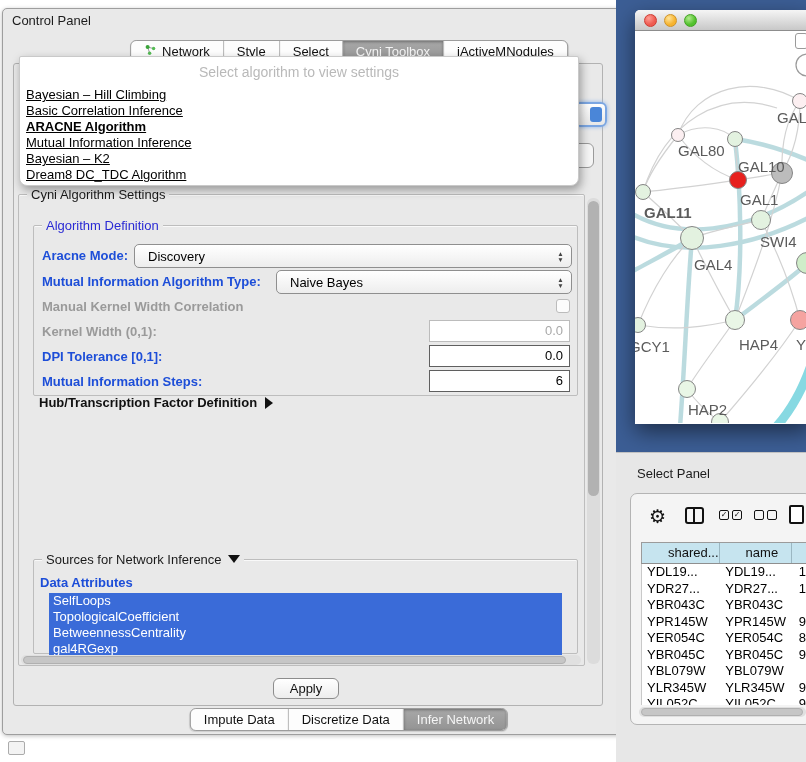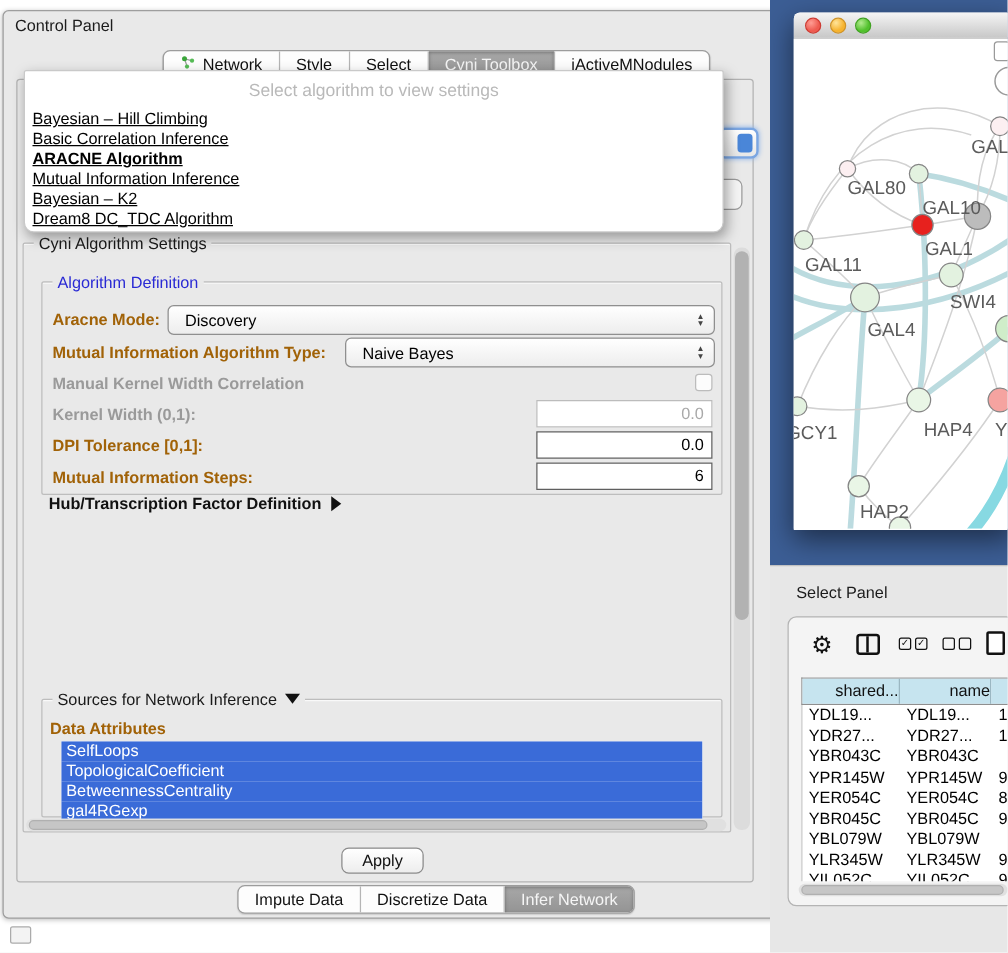--- a/index.html
+++ b/index.html
@@ -53,21 +53,21 @@
   .groupbox { position:absolute; border:1px solid #bdbdbd; border-radius:2px;
     box-shadow:inset 0 1px 0 rgba(255,255,255,.7); }
   .groupbox > .gb-title { position:absolute; top:-8px; left:8px; background:#e9e9e9;
     padding:0 4px; font-size:13px; white-space:nowrap; }
   .gb-black { color:#1a1a1a; }
   .gb-blue { color:var(--label-blue); }
   .gb-green { color:var(--label-green); }
 
   .settings-group { left:4px; top:130px; width:567px; height:472px; }
 
-  .row-label { position:absolute; font-size:13px; font-weight:700; color:#a16207; white-space:nowrap; }
+  .row-label { position:absolute; font-size:13px; font-weight:700; color:#1d4ed8; white-space:nowrap; }
   .row-label.dis { color:#9a9a9a; }
 
   .combo { position:absolute; height:24px; border:1px solid #8f8f8f; border-radius:5px;
     background:linear-gradient(#ffffff,#ededed); font-size:13px; color:#000;
     display:flex; align-items:center; padding-left:13px; cursor:pointer; }
   .combo .stepper { position:absolute; right:4px; top:3px; width:13px; height:17px;
     display:flex; flex-direction:column; align-items:center; justify-content:center;
     color:#444; font-size:6.5px; line-height:6px; }
 
   .field { position:absolute; height:22px; border:1px solid #5f5f5f; background:#fff;
@@ -135,21 +135,21 @@
     border:2px solid #111; border-radius:3px; cursor:pointer; }
   .cols-icon::after { content:""; position:absolute; left:6px; top:0; width:2px; height:13px; background:#111; }
   .cb-pair { position:absolute; top:6px; display:flex; gap:3px; cursor:pointer; }
   .cb-pair .cb { width:10px; height:10px; border:1.5px solid #111; border-radius:2px;
     font-size:8px; font-weight:700; line-height:8px; text-align:center; color:#111; }
   .doc-icon { position:absolute; left:158px; top:1px; width:15px; height:19px;
     border:2px solid #111; border-radius:2px; background:#fff; cursor:pointer; }
   .tbl { position:absolute; left:10px; top:48px; right:-30px; }
   .tbl-head { display:flex; height:22px; border:1px solid #9b9b9b; border-bottom:1px solid #8f8f8f; }
   .tbl-head .th { background:var(--header-blue); border-right:1px solid #9bb7c2;
-    font-size:13px; color:#111; text-align:right; line-height:20px; }
+    font-size:13px; color:#111; text-align:left; line-height:20px;padding-left:26px; }
   .tbl-body { height:141px; overflow:hidden; background:#fff; border-left:1px solid #c9c9c9; }
   .tbl-row { display:flex; height:16.5px; }
   .tbl-row .td { font-size:13px; color:#000; padding-left:5px; line-height:16px;
     white-space:nowrap; overflow:hidden; }
   .tp-hscroll { position:absolute; left:8px; top:213px; width:167px; }
 </style>
 </head>
 <body>
 
 <div class="control-panel">
@@ -333,21 +333,21 @@
           <div class="node" style="left: 161px; top: 221px; width: 22px; height: 22px; background: rgb(207, 237, 201);"></div>
           <div class="node" style="left: -5px; top: 286px; width: 16px; height: 16px; background: rgb(227, 242, 224);"></div>
           <div class="node" style="left: 90px; top: 279px; width: 20px; height: 20px; background: rgb(233, 246, 230);"></div>
           <div class="node" style="left: 155px; top: 279px; width: 20px; height: 20px; background: rgb(245, 163, 160);"></div>
           <div class="node" style="left: 43px; top: 349px; width: 18px; height: 18px; background: rgb(233, 246, 230);"></div>
           <div class="node" style="left: 76px; top: 382px; width: 18px; height: 18px; background: rgb(233, 246, 230);"></div>
           <div class="node" style="left: 157px; top: 62px; width: 16px; height: 16px; background: rgb(252, 239, 241);"></div>
           <div class="node-label" style="left: 43px; top: 111px;">GAL80</div>
           <div class="node-label" style="left: 103px; top: 127px;">GAL10</div>
           <div class="node-label" style="left: 105px; top: 160px;">GAL1</div>
-          <div class="node-label" style="left: 9px; top: 173px;">GAL11</div>
+          <div class="node-label" style="left: 9px; top: 173px; font-weight: bold;">GAL11</div>
           <div class="node-label" style="left: 125px; top: 202px;">SWI4</div>
           <div class="node-label" style="left: 59px; top: 225px;">GAL4</div>
           <div class="node-label" style="left: -6px; top: 307px;">GCY1</div>
           <div class="node-label" style="left: 104px; top: 305px;">HAP4</div>
           <div class="node-label" style="left: 161px; top: 305px;">Y</div>
           <div class="node-label" style="left: 53px; top: 370px;">HAP2</div>
           <div class="node-label" style="left: 142px; top: 78px;">GAL</div>
         </div>
     </div>
   </div>

